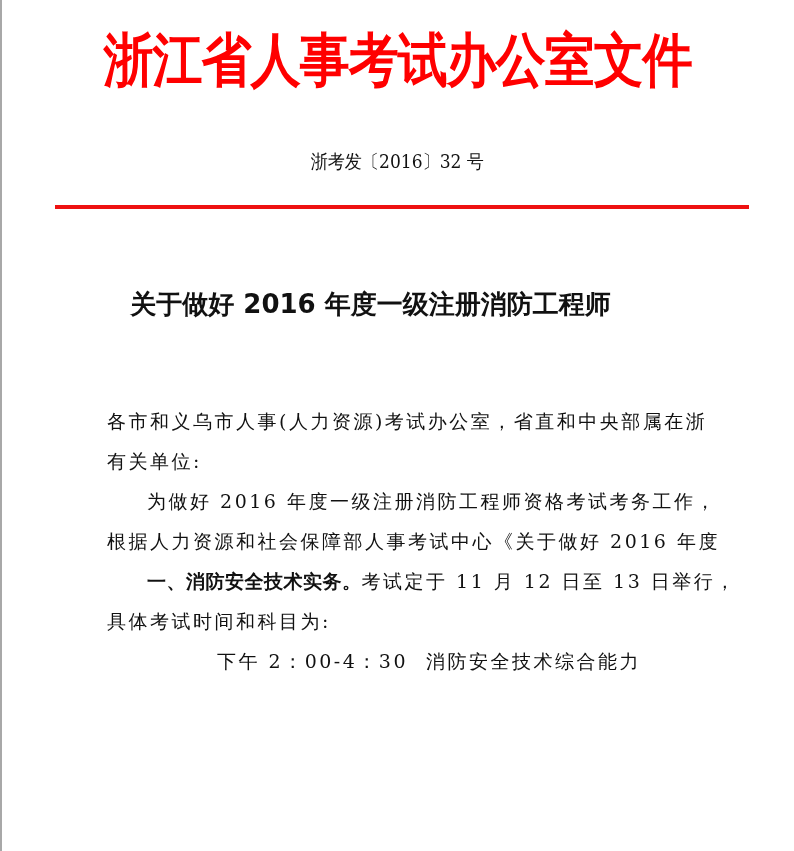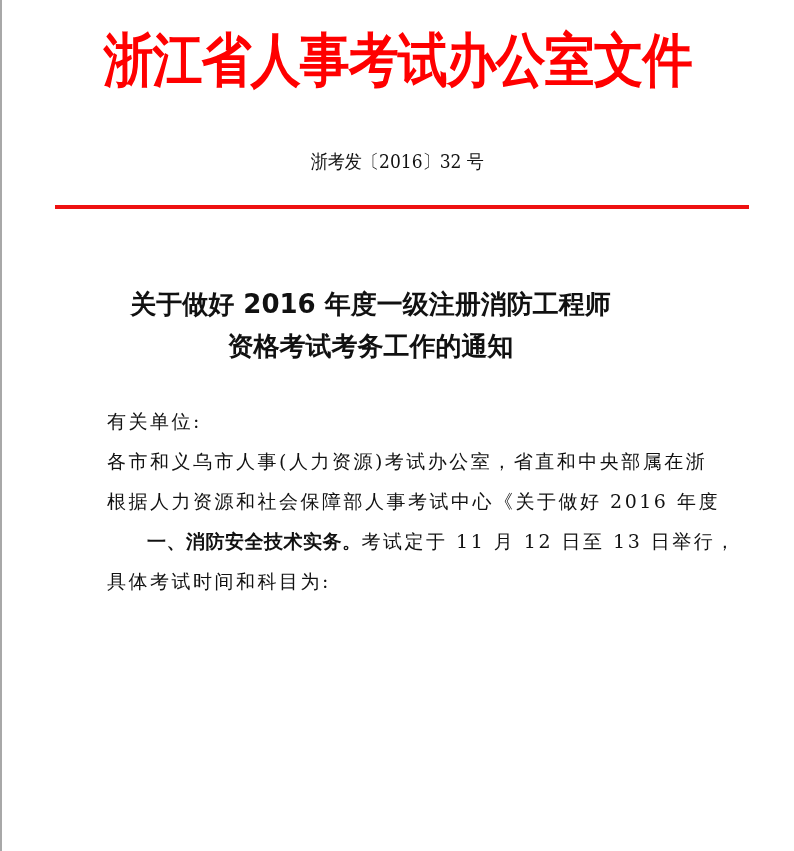--- a/index.html
+++ b/index.html
@@ -68,25 +68,26 @@
 <div class="left-border"></div>
 
 <div class="masthead">浙江省人事考试办公室文件</div>
 
 <div class="doc-number">浙考发〔2016〕32 号</div>
 
 <div class="red-rule"></div>
 
 <div class="title">
   <span class="line">关于做好 2016 年度一级注册消防工程师</span>
-  <span class="line">资格考试考务工作的通知</span>
 </div>
 
 <div class="body">
+  <span class="row">各市和义乌市人事(人力资源)考试办公室，省直和中央部属在浙</span>
   <span class="row">有关单位:</span>
-  <span class="row">各市和义乌市人事(人力资源)考试办公室，省直和中央部属在浙</span>
 
+  <span class="row indent">为做好 2016 年度一级注册消防工程师资格考试考务工作，</span>
   <span class="row">根据人力资源和社会保障部人事考试中心《关于做好 2016 年度</span>
 
   <span class="row indent"><span class="bold">一、消防安全技术实务。</span><span>考试定于 11 月 12 日至 13 日举行，</span></span>
   <span class="row">具体考试时间和科目为:</span>
 
+  <span class="row schedule-row2"><span>下午 2：00-4：30</span><span class="gap"></span><span>消防安全技术综合能力</span></span>
 </div>
 
 </body></html>

